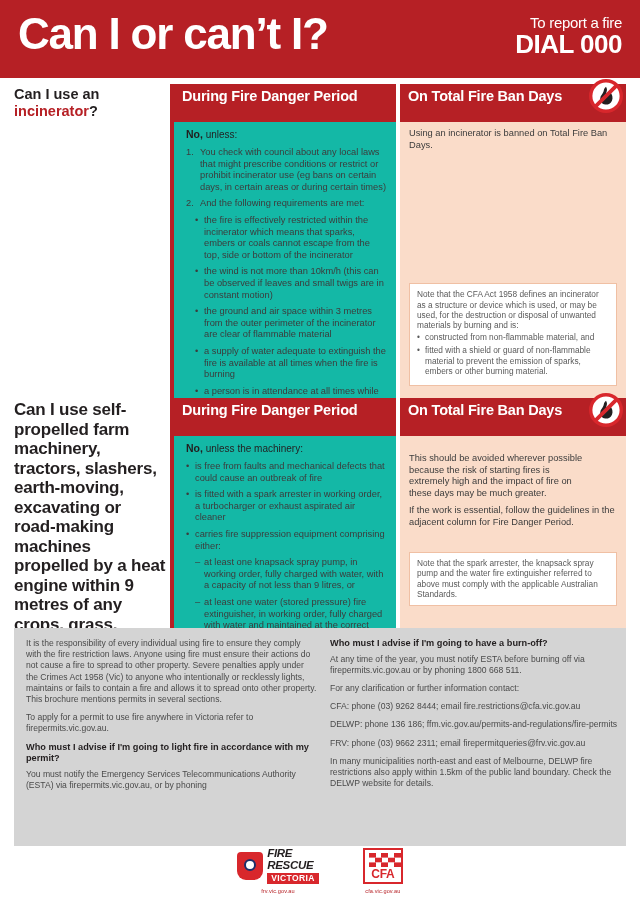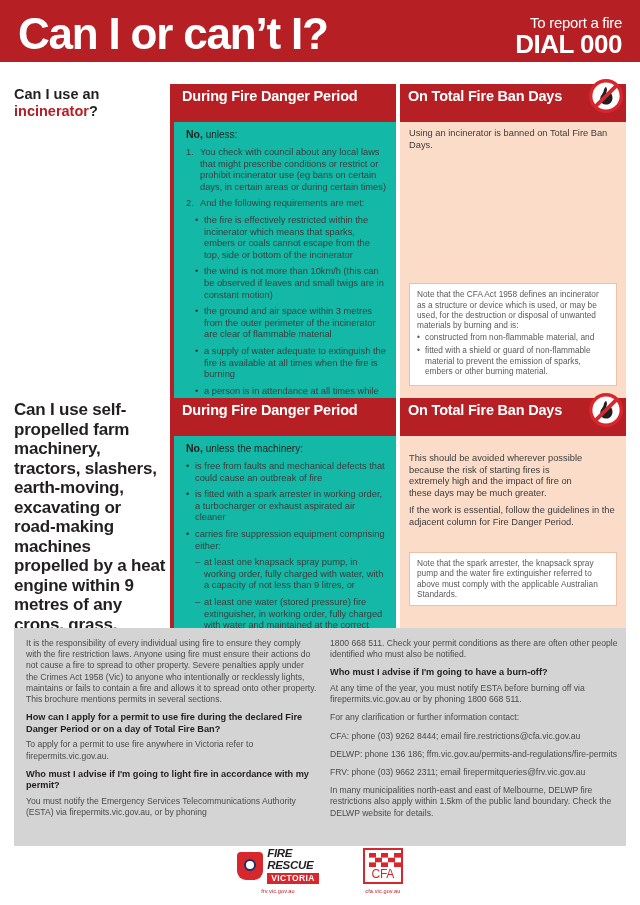--- a/index.html
+++ b/index.html
@@ -7,21 +7,21 @@
     width:640px;height:905px;
     background:#ffffff;
     font-family:"Liberation Sans", sans-serif;
     color:#231f20;
     overflow:hidden;
   }
   .page{position:relative;width:640px;height:905px;box-sizing:border-box;}
 
   
   .masthead{
-    position:absolute;left:0;top:0;width:640px;height:62px;
+    position:absolute;left:0;top:0;width:640px;height:78px;
     background:#b62025;
   }
   .masthead-title{
     position:absolute;left:18px;top:12px;
     color:#ffffff;
     font-size:44px;line-height:44px;
     font-weight:bold;
     letter-spacing:-1.2px;
     font-family:"Liberation Sans", sans-serif;
   }
@@ -139,21 +139,21 @@
     background:#d8272c;color:#fff;font-weight:bold;font-size:8.5px;line-height:11px;
     letter-spacing:0.4px;padding:0 4px;margin-top:2px;display:block;text-align:center;
   }
   .cfa-mark{
     width:40px;height:36px;border:2px solid #d8272c;box-sizing:border-box;
     position:relative;background:#fff;
   }
   .cfa-checks{position:absolute;left:4px;top:3px;width:32px;height:14px;}
   .cfa-word{
     position:absolute;left:0;bottom:1px;width:100%;text-align:center;
-    color:#d8272c;font-weight:normal;font-size:12px;line-height:13px;letter-spacing:-0.3px;
+    color:#d8272c;font-weight:bold;font-size:12px;line-height:13px;letter-spacing:-0.3px;
   }
   .logo-url{font-size:5.6px;line-height:8px;color:#b62025;margin-top:3px;letter-spacing:0.1px;}
 </style>
 </head>
 <body>
 
 <div class="page">
 
   <div class="masthead">
     <div class="masthead-title">Can I or can’t I?</div>
@@ -248,28 +248,26 @@
           <span>Note that the spark arrester, the knapsack spray pump and the water fire extinguisher referred to above must comply with the applicable Australian Standards.</span>
         </div>
       </div>
     </div>
   </div>
 
   <div class="footer"></div>
 
   <div class="fcol fcol-left" style="top:638px;left:26px;">
     <p class="fp">It is the responsibility of every individual using fire to ensure they comply with the fire restriction laws. Anyone using fire must ensure their actions do not cause a fire to spread to other property. Severe penalties apply under the Crimes Act 1958 (Vic) to anyone who intentionally or recklessly lights, maintains or fails to contain a fire and allows it to spread onto other property. This brochure mentions permits in several sections.</p>
-    <p class="fh">How can I apply for a permit to use fire during the declared Fire Danger Period or on a day of Total Fire Ban?</p>
     <p class="fp">To apply for a permit to use fire anywhere in Victoria refer to firepermits.vic.gov.au.</p>
     <p class="fh">Who must I advise if I'm going to light fire in accordance with my permit?</p>
     <p class="fp">You must notify the Emergency Services Telecommunications Authority (ESTA) via firepermits.vic.gov.au, or by phoning</p>
   </div>
 
   <div class="fcol fcol-right" style="top:638px;left:330px;">
-    <p class="fp">1800 668 511. Check your permit conditions as there are often other people identified who must also be notified.</p>
     <p class="fh">Who must I advise if I'm going to have a burn-off?</p>
     <p class="fp">At any time of the year, you must notify ESTA before burning off via firepermits.vic.gov.au  or by phoning 1800 668 511.</p>
     <p class="fp">For any clarification or further information contact:</p>
     <p class="fp">CFA: phone (03) 9262 8444; email fire.restrictions@cfa.vic.gov.au</p>
     <p class="fp">DELWP: phone 136 186; ffm.vic.gov.au/permits-and-regulations/fire-permits</p>
     <p class="fp">FRV: phone (03) 9662 2311; email firepermitqueries@frv.vic.gov.au</p>
     <p class="fp">In many municipalities north-east and east of Melbourne, DELWP fire restrictions also apply within 1.5km of the public land boundary. Check the DELWP website for details.</p>
   </div>
 
   <div class="logos">

